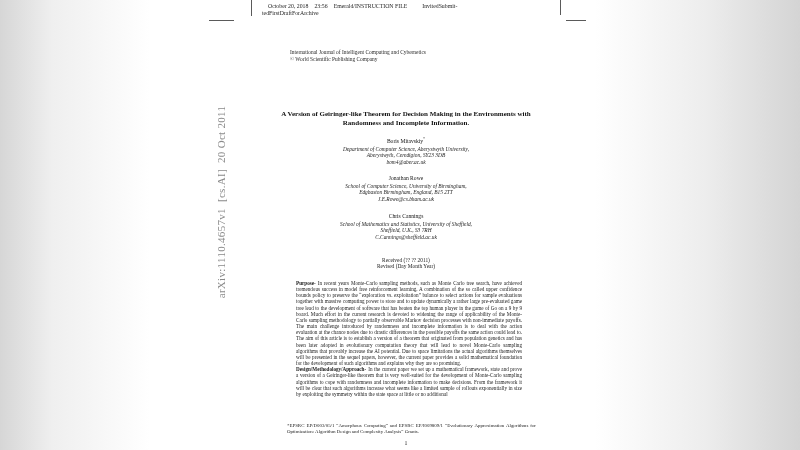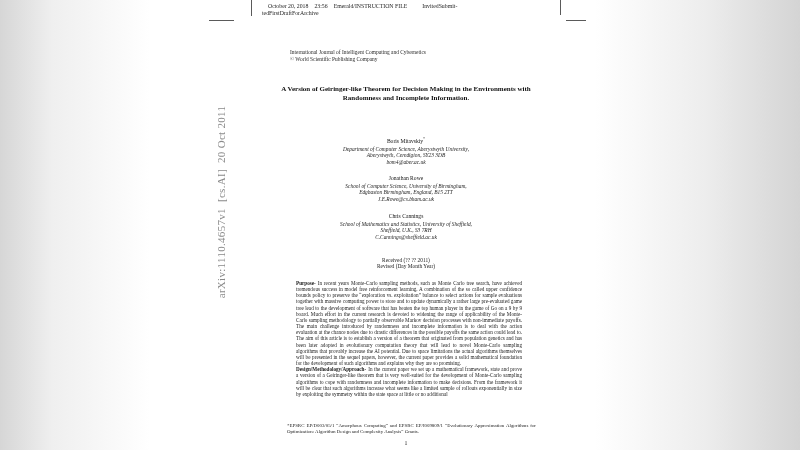--- a/index.html
+++ b/index.html
@@ -27,21 +27,21 @@
   .runhead .l2{display:block;margin-left:-6px;white-space:nowrap;}
   
   .arxiv{
     position:absolute;left:102px;top:195px;width:240px;height:14px;
     transform:rotate(-90deg);
     text-align:center;font-size:11px;letter-spacing:.3px;color:#8a8a8a;white-space:pre;
   }
   
   .journal{position:absolute;left:290px;top:49px;font-size:5.4px;line-height:6.7px;color:#2a2a2a;}
   
-  .title{position:absolute;left:263px;top:85px;width:286px;text-align:center;
+  .title{position:absolute;left:263px;top:110px;width:286px;text-align:center;
     font-weight:bold;font-size:7px;line-height:9px;color:#111;}
   
   .author{position:absolute;left:263px;width:286px;text-align:center;}
   .author .aname{font-size:5.6px;line-height:6.6px;margin-bottom:1.5px;color:#161616;}
   .author .aname sup{font-size:4px;}
   .author .aaff{font-style:italic;font-size:5.4px;line-height:6.3px;color:#222;}
   .author-1{top:136px;}
   .author-2{top:175px;}
   .author-3{top:213px;}
   

